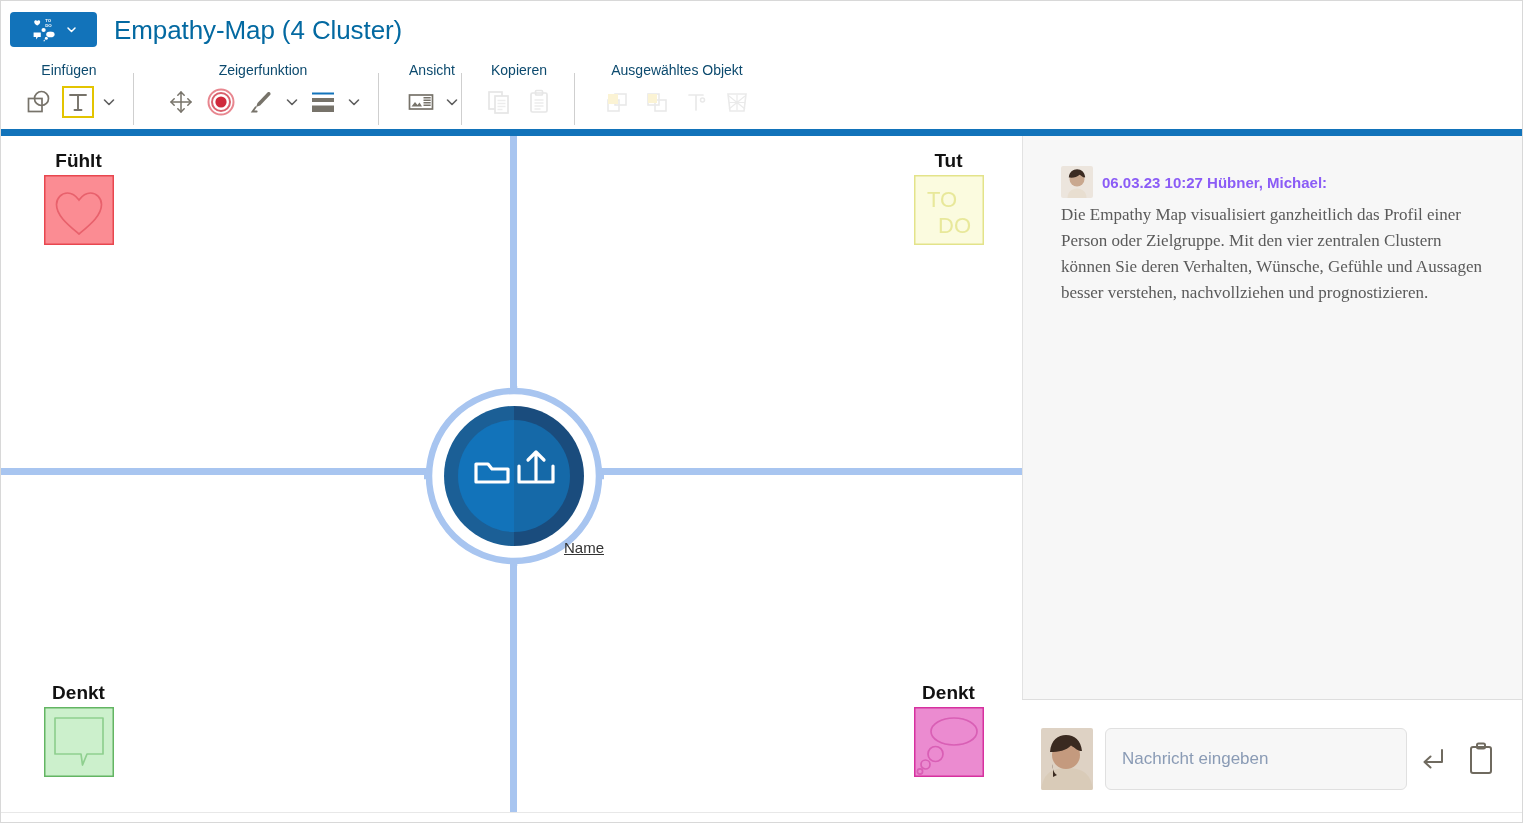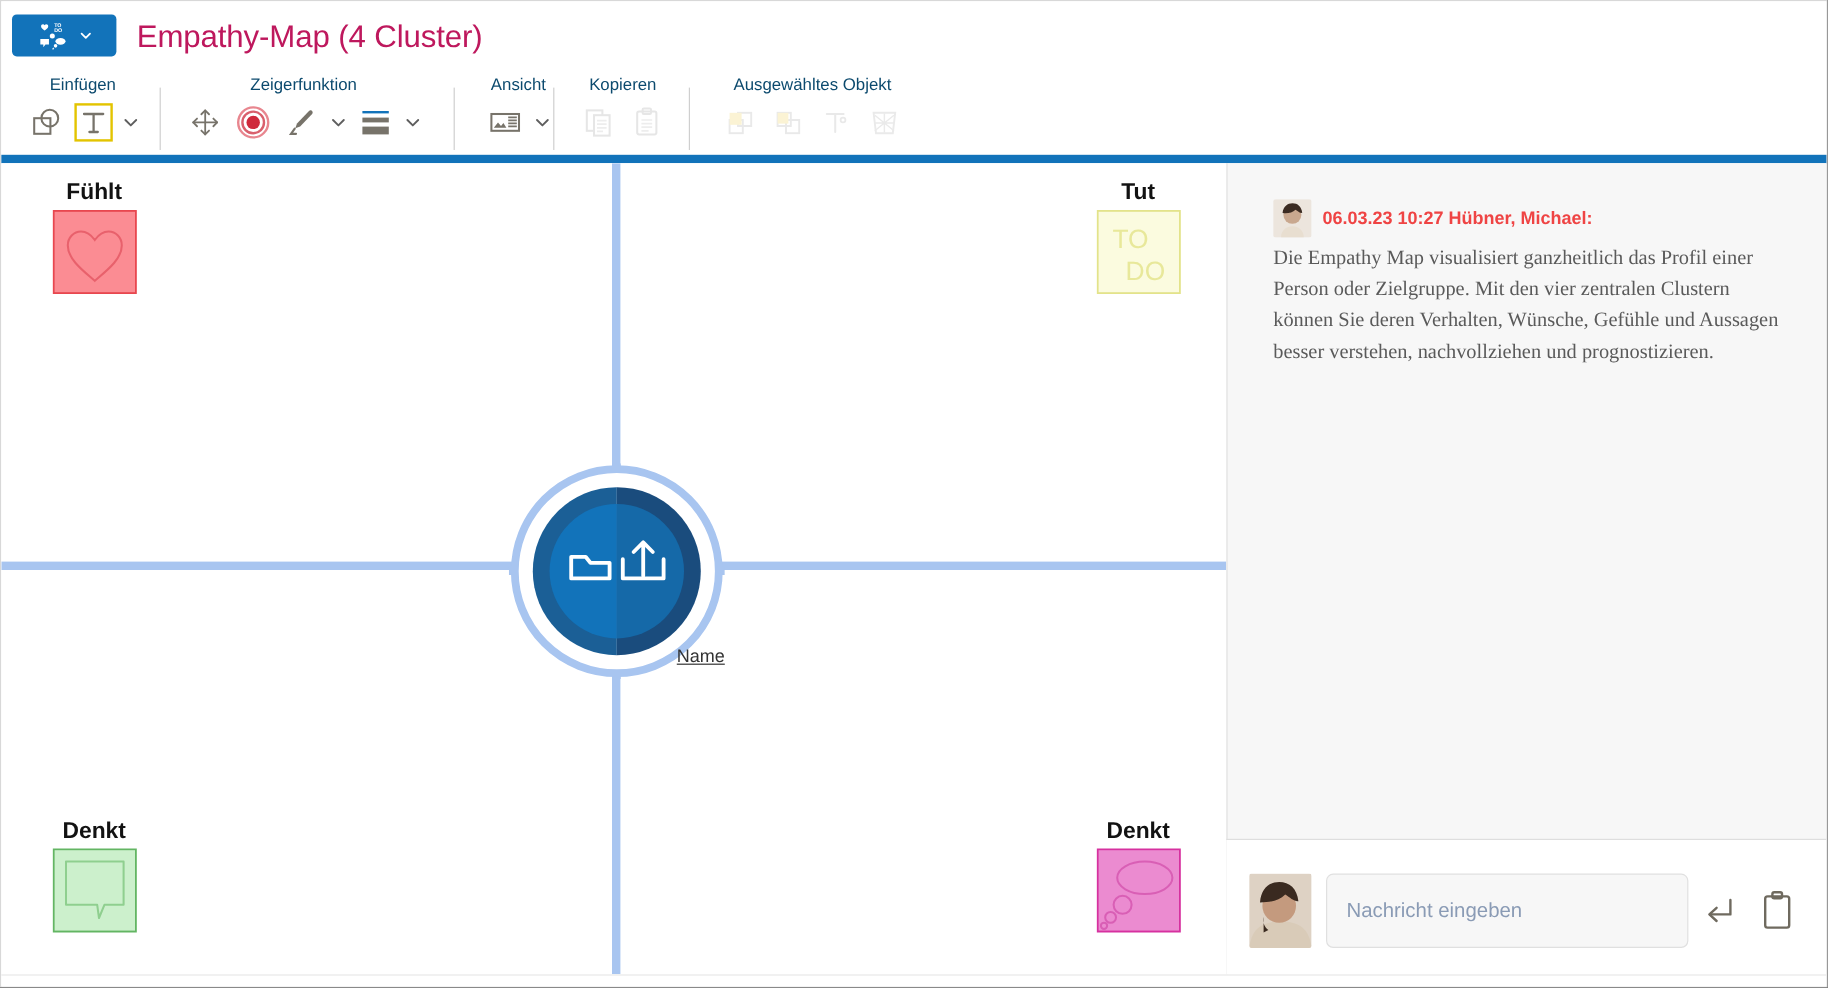--- a/index.html
+++ b/index.html
@@ -28,21 +28,21 @@
     background: #1273ba;
     border-radius: 4px;
     display: flex; align-items: center; justify-content: center;
     gap: 6px;
     cursor: pointer;
   }
   #logo-glyph { width: 30px; height: 26px; display: block; }
   #logo-caret { width: 13px; height: 13px; display: block; }
   #app-title {
     position: absolute; left: 113px; top: 14px;
-    font-size: 26px; color: #be185d; font-weight: 400;
+    font-size: 26px; color: #0369a1; font-weight: 400;
     letter-spacing: -0.1px;
     white-space: nowrap;
   }
 
   
   #ribbon {
     position: absolute; left: 0; top: 58px; width: 1523px; height: 70px;
     background: #ffffff;
   }
   .rib-group {
@@ -139,21 +139,21 @@
   .comment { position: absolute; left: 38px; top: 30px; width: 432px; }
   .comment-head {
     display: flex; align-items: center; gap: 9px;
     margin-bottom: 4px;
   }
   .avatar-sm {
     width: 32px; height: 32px; flex: 0 0 32px;
     border-radius: 2px; overflow: hidden; display: block;
   }
   .comment-meta {
-    font-size: 15px; font-weight: bold; color: #ef4444;
+    font-size: 15px; font-weight: bold; color: #8b5cf6;
     white-space: nowrap;
   }
   .comment-body {
     font-size: 17px; color: #5a5a5a; line-height: 26px;
     width: 430px;
     font-family: Liberation Serif, serif;
   }
   #panel-divider {
     position: absolute; left: 1021px; top: 698px;
     width: 500px; height: 1px; background: #dedede;
@@ -246,21 +246,21 @@
         </div>
         <div class="rib-btn caret">
           <svg width="16" height="16" viewBox="0 0 16 16">
             <path d="M3.5 6L8 10.5 12.5 6" fill="none" stroke="#5f5f5f" stroke-width="1.6" stroke-linecap="round" stroke-linejoin="round"></path>
           </svg>
         </div>
       </div>
     </div>
     <div class="rib-sep" style="left:132px;"></div>
 
-    <div class="rib-group" style="left:132px; width:240px;">
+    <div class="rib-group" style="left:142px; width:240px;">
       <div class="rib-label">Zeigerfunktion</div>
       <div class="rib-items">
         <div class="rib-btn">
           <svg width="30" height="30" viewBox="0 0 30 30">
             <g fill="none" stroke="#77736a" stroke-width="1.5" stroke-linecap="round" stroke-linejoin="round">
               <path d="M15 5v20M5 15h20"></path>
               <path d="M11.8 8.2L15 5l3.2 3.2M11.8 21.8L15 25l3.2-3.2M8.2 11.8L5 15l3.2 3.2M21.8 11.8L25 15l-3.2 3.2"></path>
             </g>
           </svg>
         </div>

